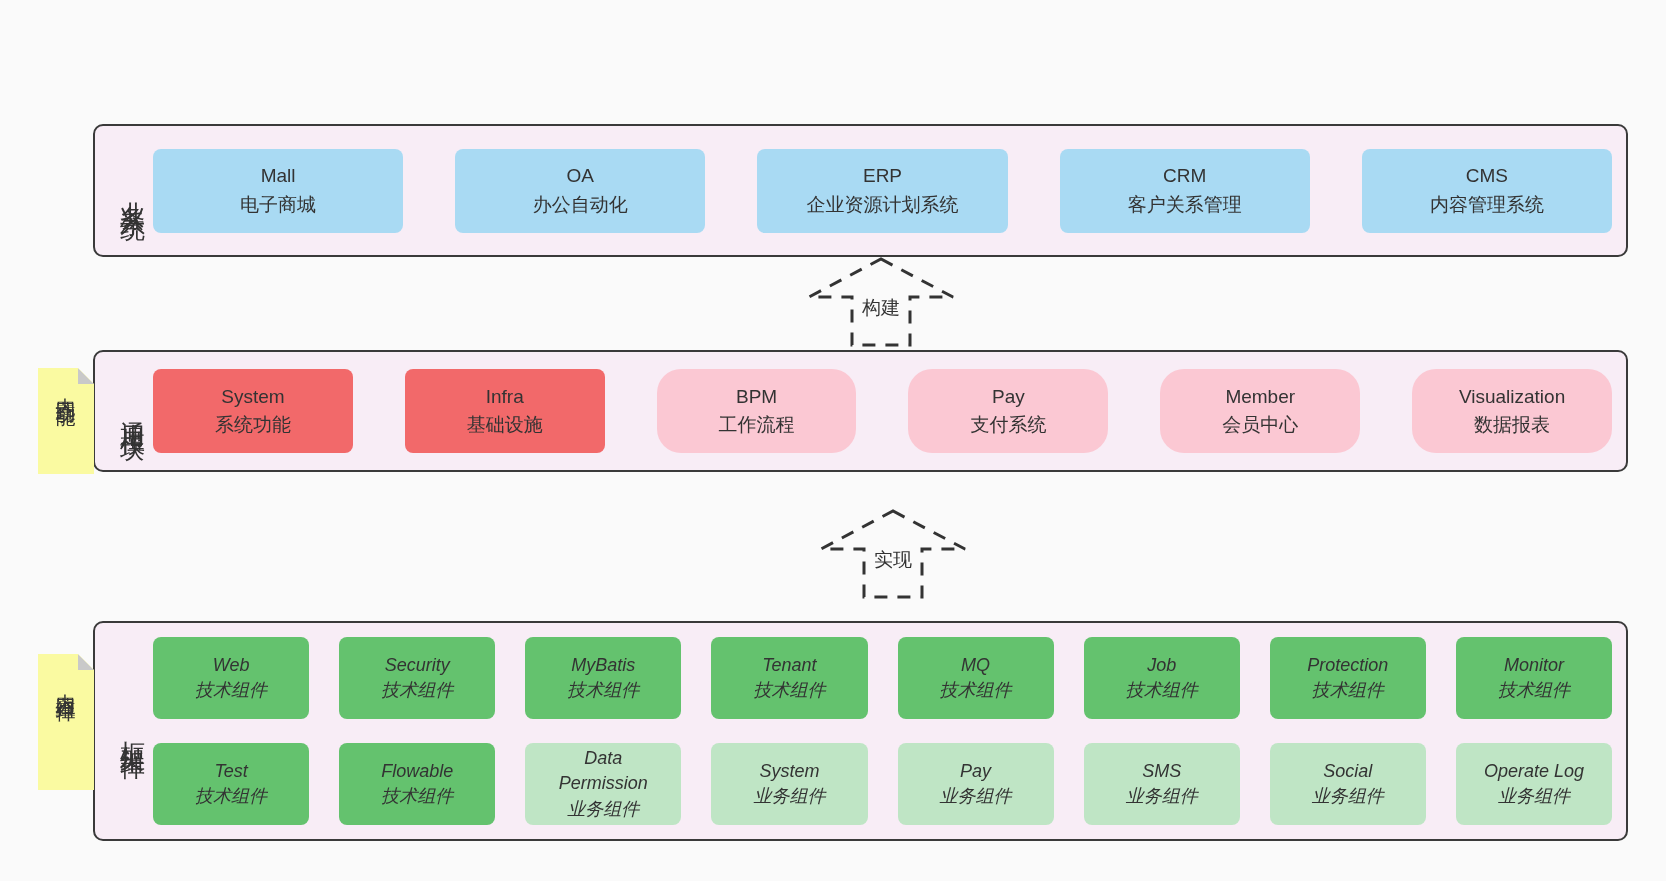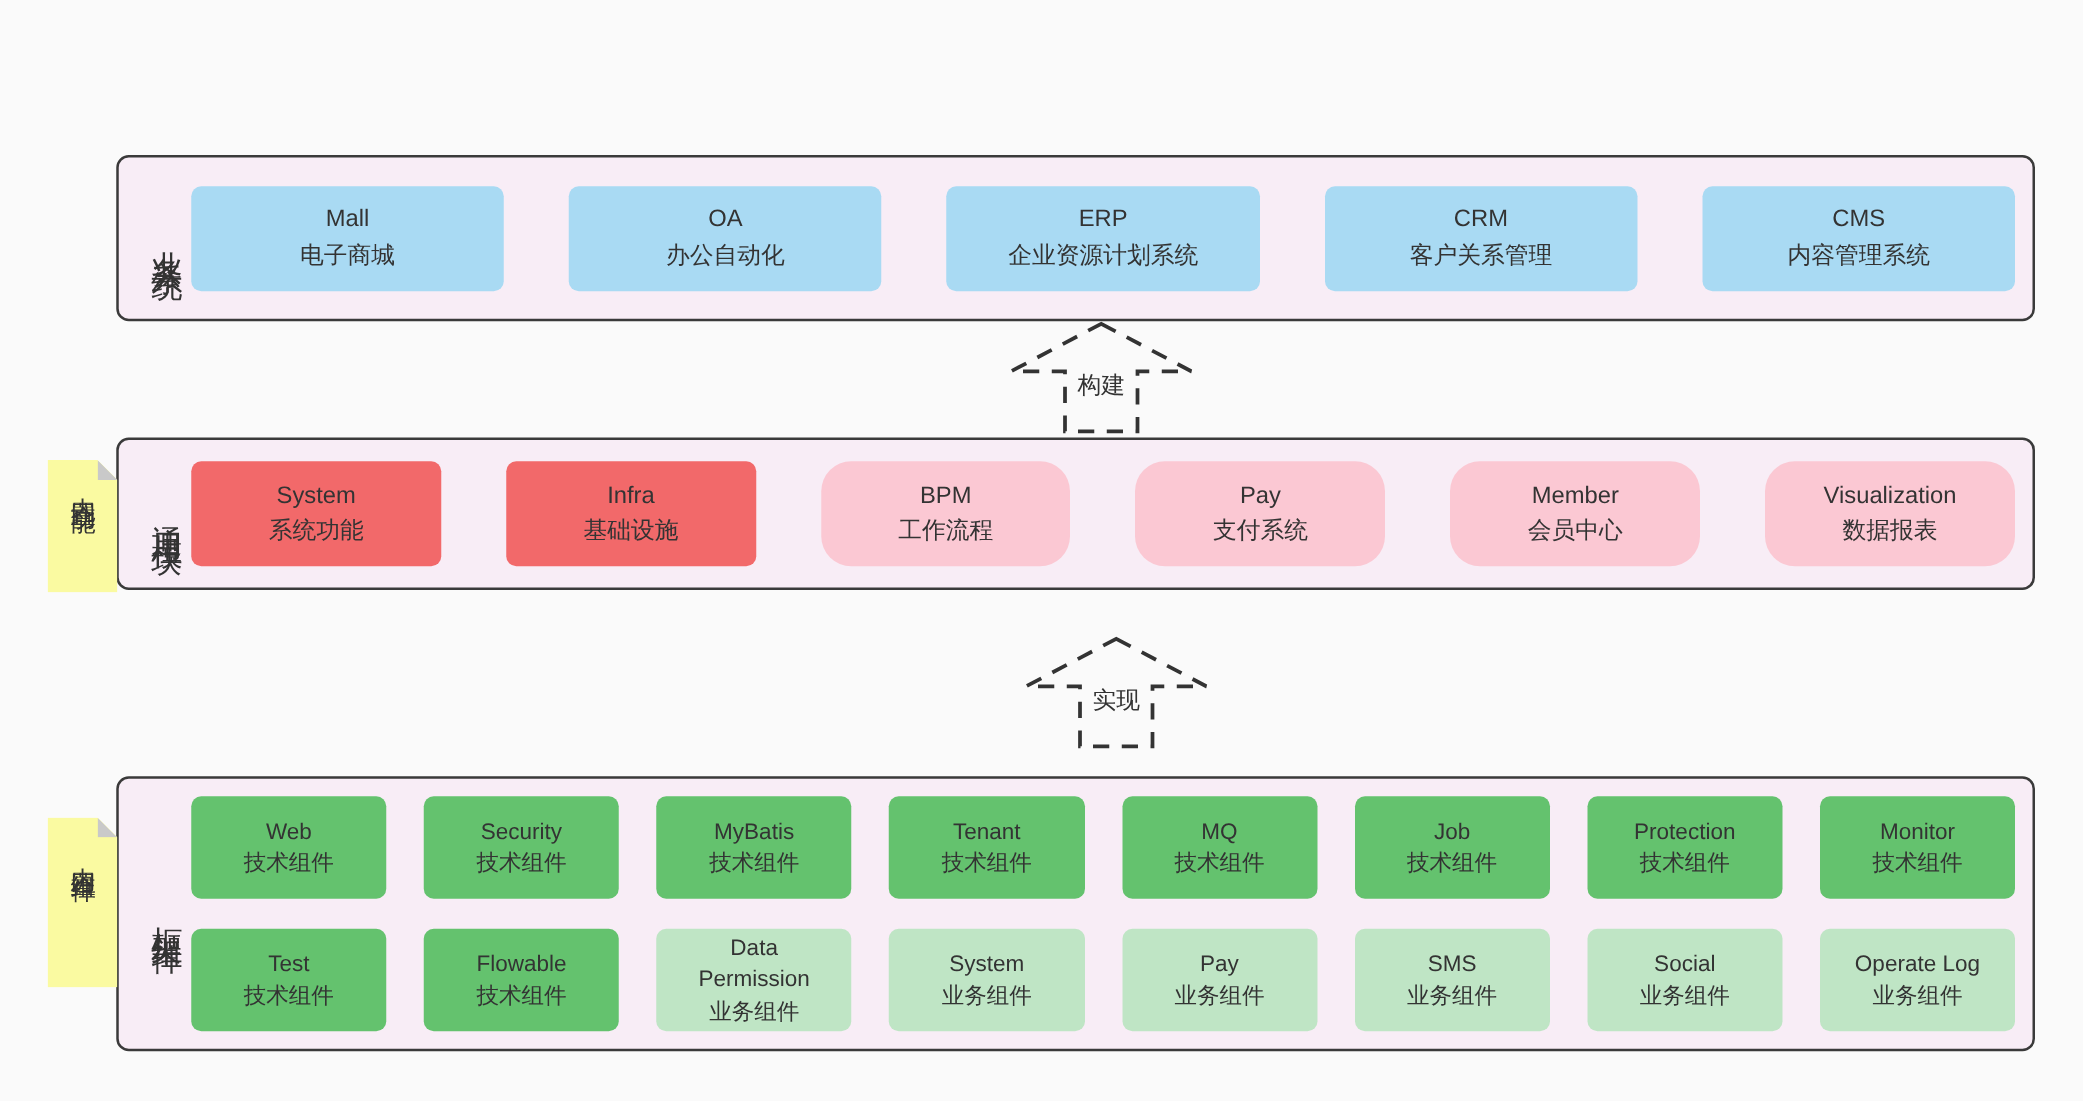--- a/index.html
+++ b/index.html
@@ -23,21 +23,21 @@
   }
   .boxes{flex:1;display:flex;gap:52px;padding:0 14px 0 8px;}
   .box{
     border-radius:8px;display:flex;flex-direction:column;
     justify-content:center;align-items:center;text-align:center;
   }
   .boxes .box{flex:1;height:84px;}
   .box-name,.box-desc{font-size:19px;line-height:1.5;white-space:pre-line;}
   .grid{flex:1;display:grid;grid-template-columns:repeat(8,1fr);gap:24px 30px;padding:0 14px 0 8px;}
   .grid .box{height:82px;}
-  .grid .box-name,.grid .box-desc{font-size:18px;line-height:1.4;}
+  .grid .box-name,.grid .box-desc{font-size:18px;line-height:1.4;font-style:italic;}
   .blue{background:#a9daf3;}
   .red{background:#f2696a;}
   .pink{background:#fbc8d3;border-radius:24px;}
   .green{background:#64c26e;}
   .lgreen{background:#bfe5c5;}
   .note{
     position:absolute;left:38px;width:56px;background:#fafaa1;z-index:2;
     display:flex;justify-content:center;
     clip-path:polygon(0 0,calc(100% - 16px) 0,100% 16px,100% 100%,0 100%);
   }

